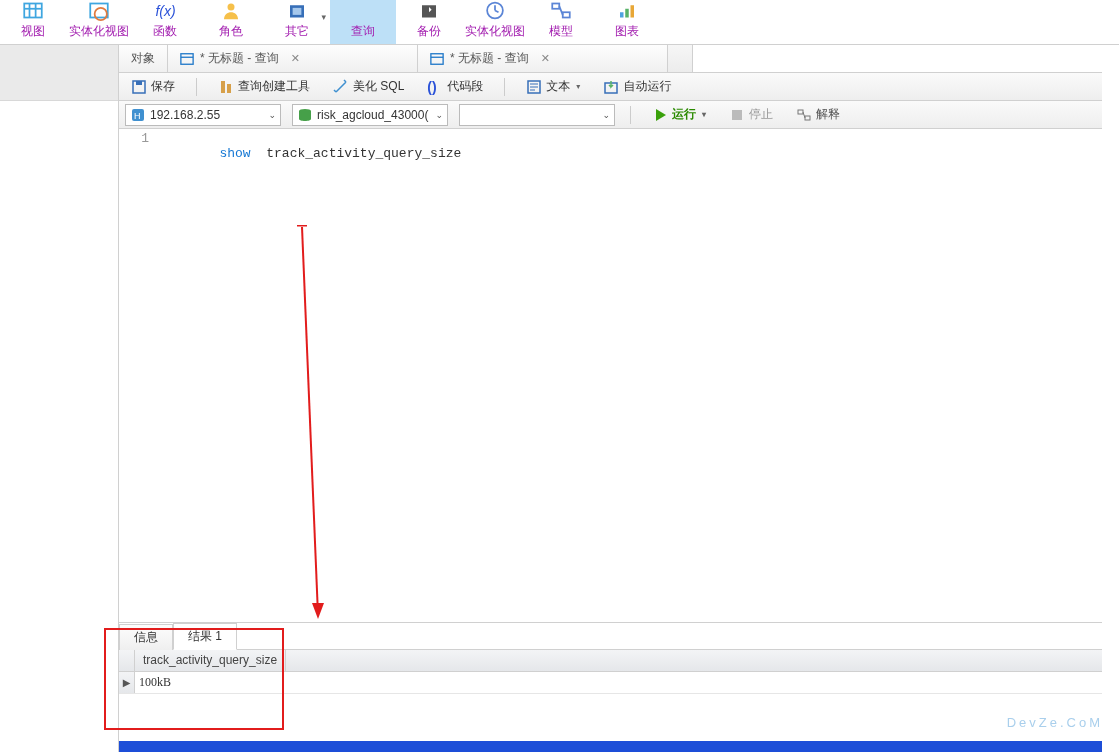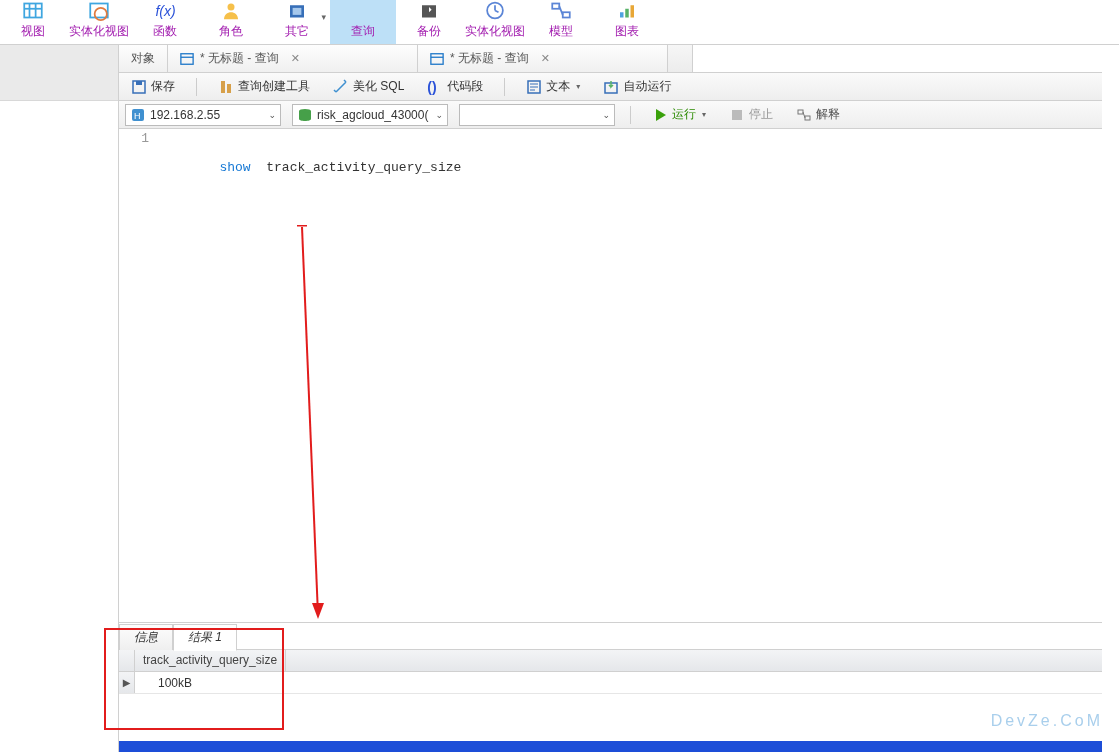--- a/index.html
+++ b/index.html
@@ -117,21 +117,21 @@
     border: 1px solid #bbb;
     background: #fff;
     display: flex;
     align-items: center;
     padding: 0 4px;
     font-size: 12px;
     gap: 4px;
   }
   .combo .text { flex: 1; white-space: nowrap; overflow:hidden; }
   .combo .dd { font-size:9px; color:#555; margin-left:auto; }
-  .run-btn { color:#2b8a00; }
+  .run-btn { color:#2b8a00;font-weight:bold; }
   .stop-btn { color:#999;align-items:center; }
   .explain-btn { color:#555; }
 
   
   .editor {
     position: absolute;
     top: 84px;
     left: 0;
     right: 0;
     bottom: 130px;
@@ -142,21 +142,21 @@
   }
   .gutter {
     width: 38px;
     text-align: right;
     padding: 2px 8px 0 0;
     color: #999;
     background: #fff;
   }
   .code-area {
     flex: 1;
-    padding-top: 16px;
+    padding-top: 2px;
     position: relative;
   }
   .code-line { white-space: pre; }
   .kw { color: #1477d4; }
   .ident { color: #333; }
 
   
   .arrow {
     position: absolute;
     left: 176px;
@@ -172,22 +172,21 @@
     left: 0;
     right: 0;
     bottom: 11px;
     height: 119px;
     border-top: 1px solid #d0d0d0;
     background: #fff;
   }
   .results .tabs {
     height: 26px;
     display: flex;
-    align-items: center;
-    font-style: italic;
+    align-items: flex-end;
   }
   .result-tab {
     padding: 4px 14px;
     border: 1px solid #d0d0d0;
     border-bottom: none;
     background: linear-gradient(#fdfdfd,#efefef);
     cursor: pointer;
     position: relative;
     top: 1px;
   }
@@ -224,40 +223,41 @@
     display: flex;
     align-items: center;
     justify-content: center;
     font-size: 10px;
     color: #555;
     border-right: 1px solid #d0d0d0;
     background: linear-gradient(#f3f4f6,#e5e7ea);
     height:100%;
   }
   .cell {
-    padding: 3px 23px;
+    padding: 3px 4px;
+    font-family: Liberation Serif, serif;
   }
   .red-highlight {
     position: absolute;
     border: 2px solid #e21c1c;
     pointer-events: none;
   }
 
   
   .watermark {
     position: absolute;
     right: 16px;
     bottom: 22px;
     text-align: right;
     color: #9fc8e8;
     font-family: "Segoe UI Light", Arial, sans-serif;
     pointer-events: none;
   }
   .watermark .line1 { font-size: 30px; letter-spacing: 12px; }
-  .watermark .line2 { font-size: 16px; letter-spacing: 3px; color:#a9cfec; }
+  .watermark .line2 { font-size: 13px; letter-spacing: 3px; color:#a9cfec; }
 </style>
 </head>
 <body>
 
 <div class="ribbon">
   <div class="ribbon-item">
     <svg class="ribbon-icon" viewBox="0 0 24 24">
         <rect x="2" y="4" width="20" height="16" fill="none" stroke="#3fa6e0" stroke-width="2"></rect>
         <line x1="2" y1="10" x2="22" y2="10" stroke="#3fa6e0" stroke-width="2"></line>
         <line x1="8" y1="4" x2="8" y2="20" stroke="#3fa6e0" stroke-width="2"></line>

